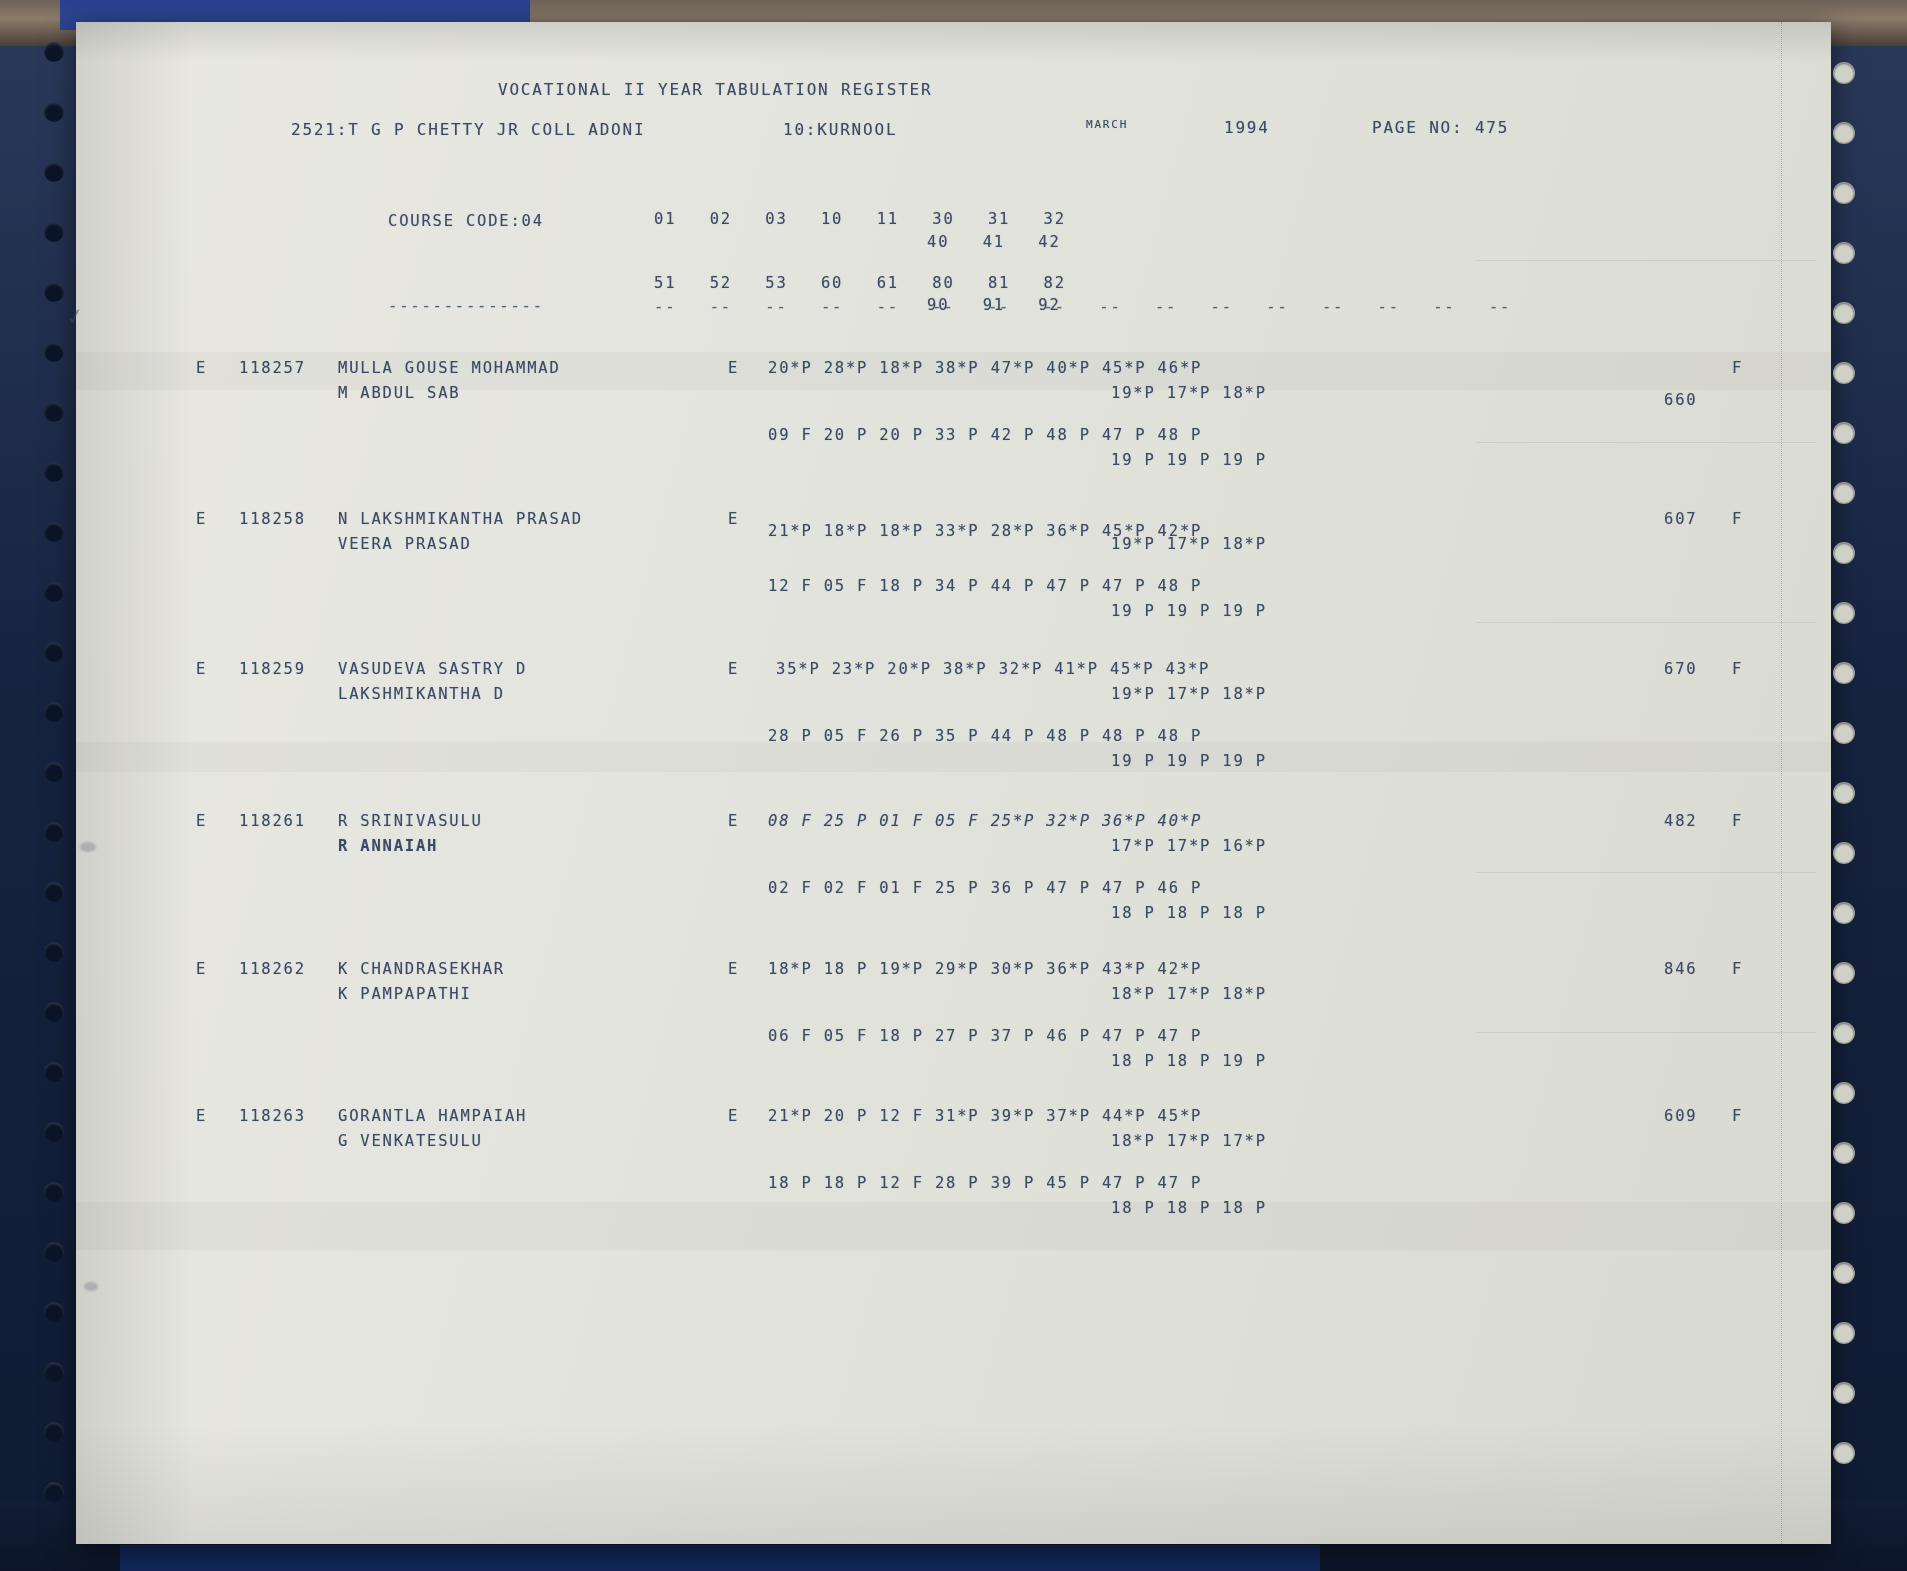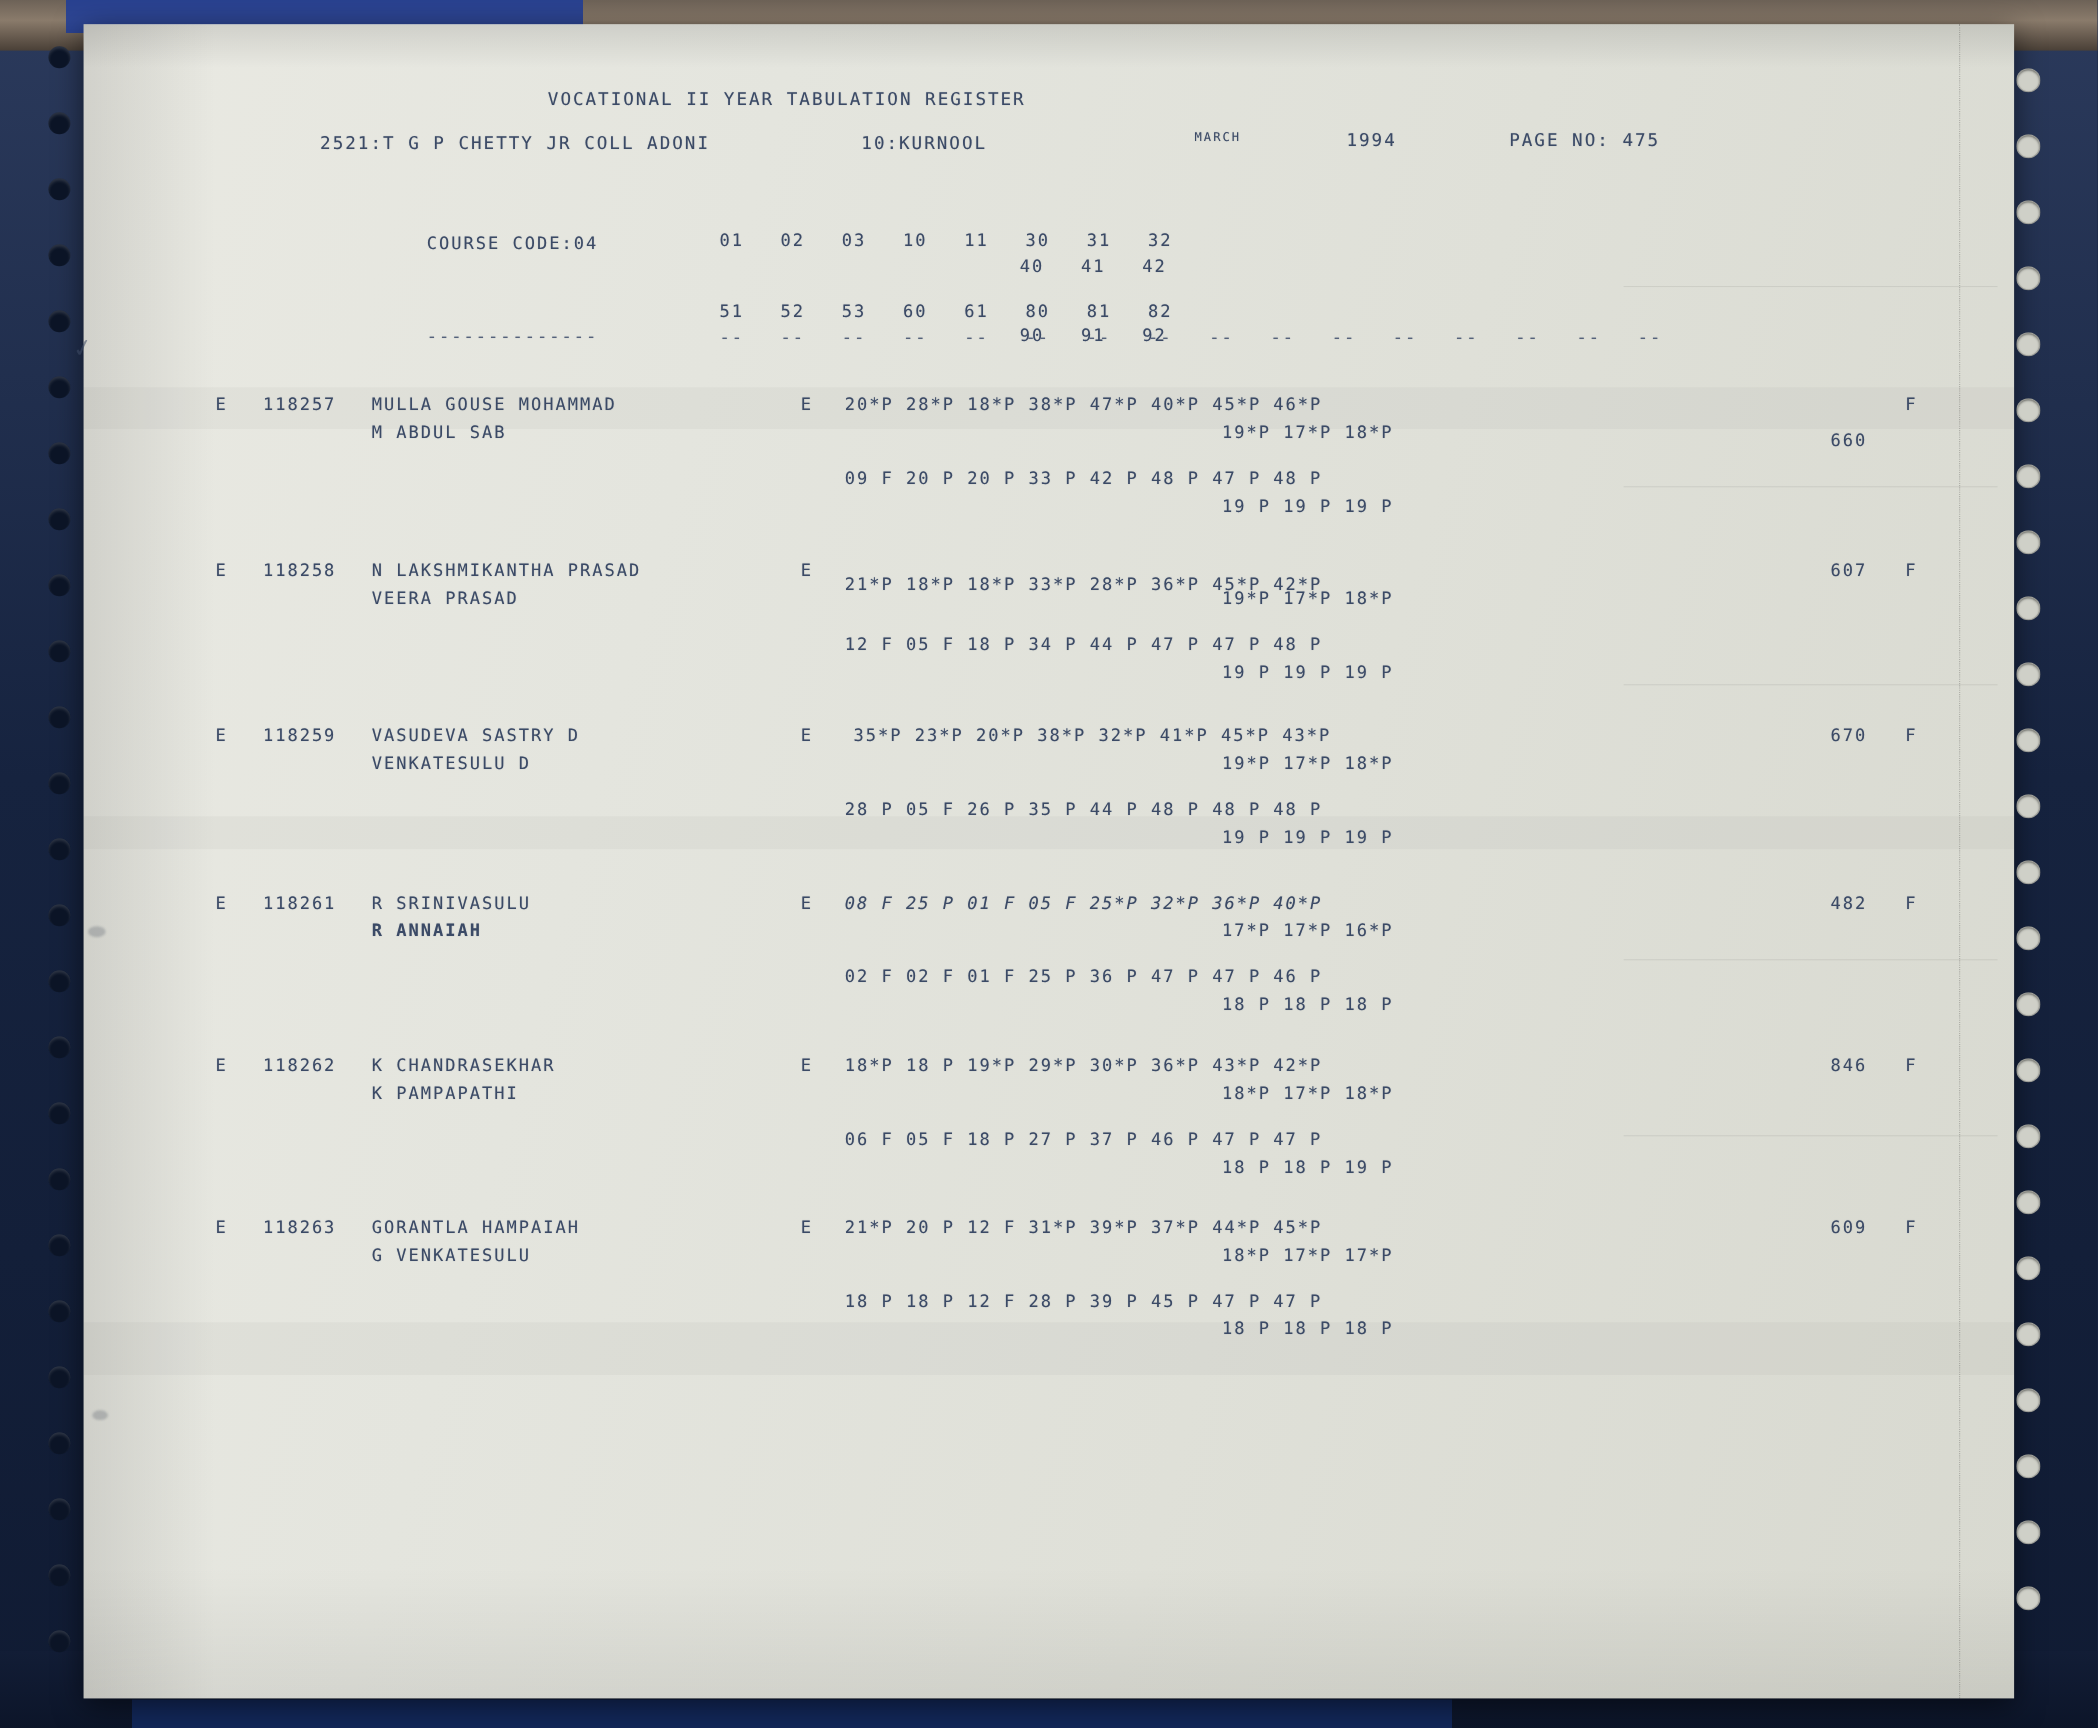--- a/index.html
+++ b/index.html
@@ -286,21 +286,21 @@
       <div class="print" style="left:692px; top:500px;">21*P 18*P 18*P 33*P 28*P 36*P 45*P 42*P</div>
       <div class="print" style="left:1035px; top:513px;">19*P 17*P 18*P</div>
       <div class="print" style="left:692px; top:555px;">12 F 05 F 18 P 34 P 44 P 47 P 47 P 48 P</div>
       <div class="print" style="left:1035px; top:580px;">19 P 19 P 19 P</div>
       <div class="print" style="left:1588px; top:488px;">607</div>
       <div class="print" style="left:1656px; top:488px;">F</div>
 
       <div class="print" style="left:120px; top:638px;">E</div>
       <div class="print" style="left:163px; top:638px;">118259</div>
       <div class="print" style="left:262px; top:638px;">VASUDEVA SASTRY D</div>
-      <div class="print" style="left:262px; top:663px;">VENKATESULU D</div>
+      <div class="print" style="left:262px; top:663px;">LAKSHMIKANTHA D</div>
       <div class="print" style="left:652px; top:638px;">E</div>
       <div class="print" style="left:700px; top:638px;">35*P 23*P 20*P 38*P 32*P 41*P 45*P 43*P</div>
       <div class="print" style="left:1035px; top:663px;">19*P 17*P 18*P</div>
       <div class="print" style="left:692px; top:705px;">28 P 05 F 26 P 35 P 44 P 48 P 48 P 48 P</div>
       <div class="print" style="left:1035px; top:730px;">19 P 19 P 19 P</div>
       <div class="print" style="left:1588px; top:638px;">670</div>
       <div class="print" style="left:1656px; top:638px;">F</div>
 
       <div class="print" style="left:120px; top:790px;">E</div>
       <div class="print" style="left:163px; top:790px;">118261</div>

